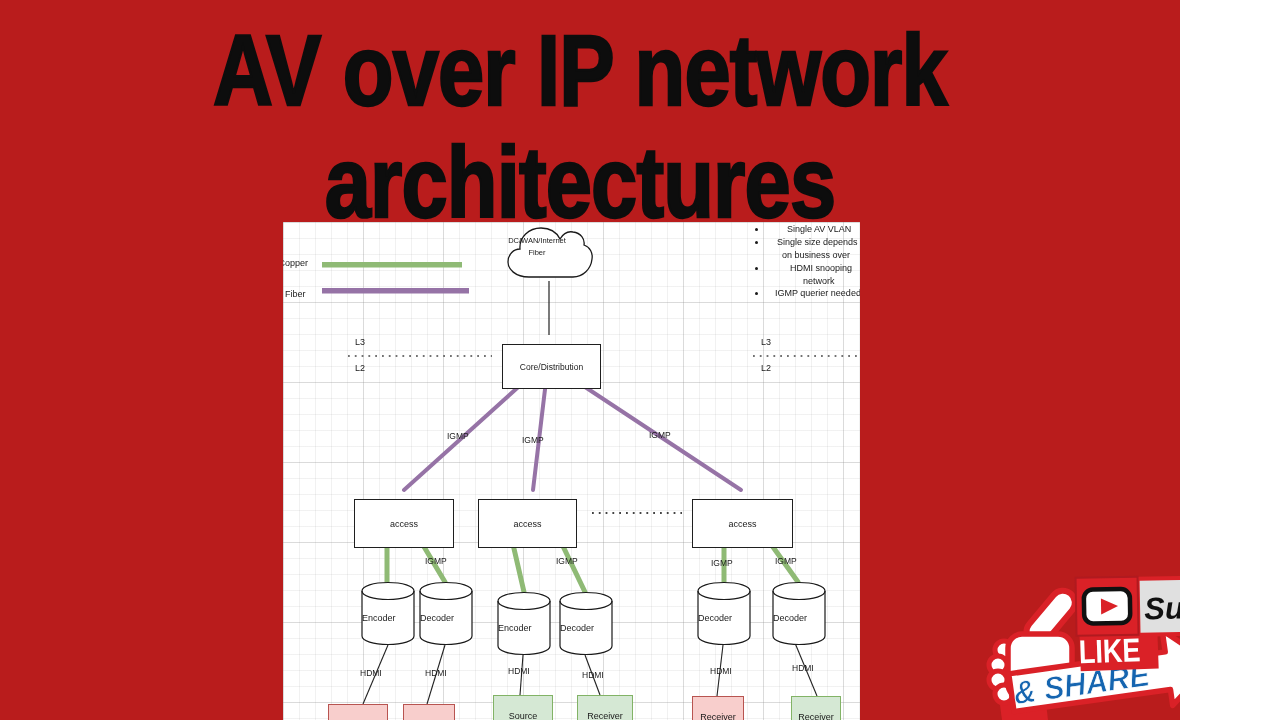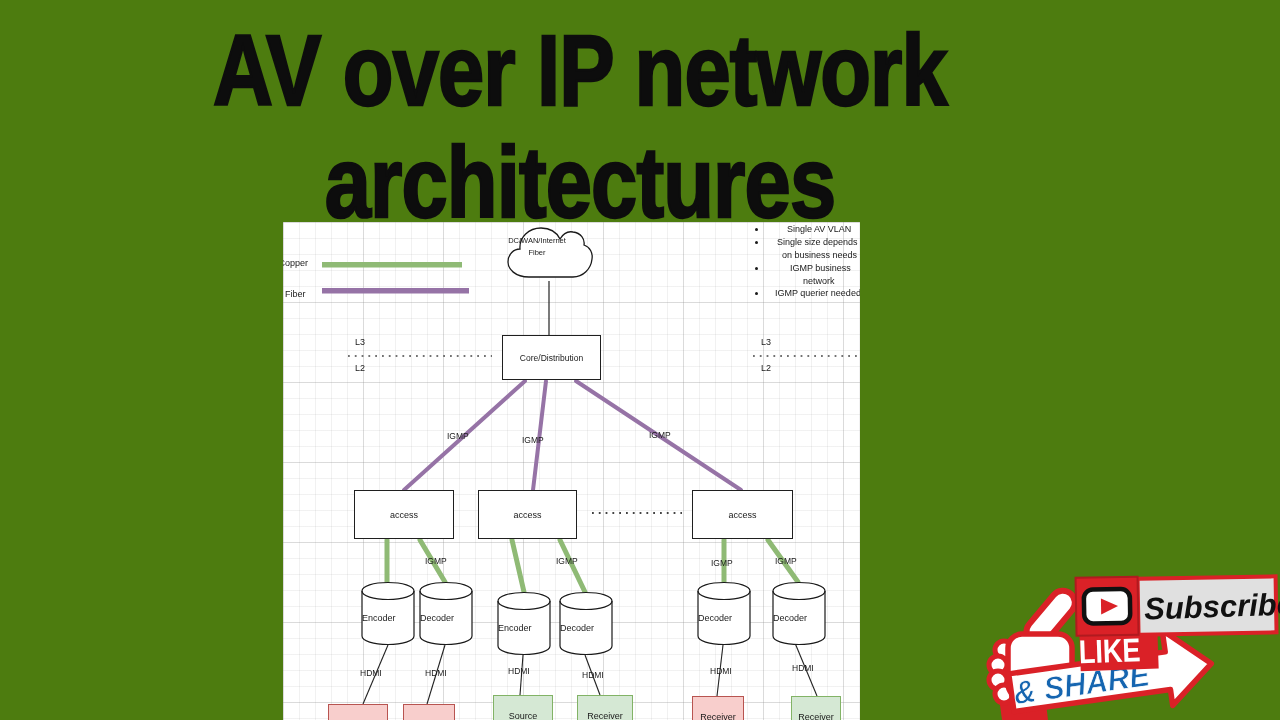--- a/index.html
+++ b/index.html
@@ -1,35 +1,35 @@
 <!DOCTYPE html>
 <html><head>
 <meta charset="utf-8">
 <style>
   html,body{margin:0;padding:0;background:#fff;}
-  #page{position:relative;width:1280px;height:720px;background:#4d7c0f;overflow:hidden;
+  #page{position:relative;width:1180px;height:720px;background:#b91c1c;overflow:hidden;
         font-family:"Liberation Sans","DejaVu Sans",sans-serif;}
   
   #title{position:absolute;left:0;top:14px;width:1160px;text-align:center;color:#0d0d0d;}
   .title-line{font-size:100px;font-weight:800;line-height:112px;letter-spacing:-1px;
               transform:scaleX(0.83);transform-origin:50% 50%;
               -webkit-text-stroke:2.5px #0d0d0d;white-space:nowrap;}
   
   #diagram{position:absolute;left:283px;top:222px;width:577px;height:498px;overflow:hidden;
     background-color:#fff;
     background-image:
       linear-gradient(to right, rgba(150,150,150,.25) 1px, transparent 1px),
       linear-gradient(to bottom, rgba(150,150,150,.25) 1px, transparent 1px),
       linear-gradient(to right, rgba(170,170,170,.16) 1px, transparent 1px),
       linear-gradient(to bottom, rgba(170,170,170,.16) 1px, transparent 1px);
     background-size:80px 80px,80px 80px,16px 16px,16px 16px;}
   #diagram svg{position:absolute;left:0;top:0;}
   .dlabel{position:absolute;font-size:9px;color:#1a1a1a;white-space:nowrap;line-height:11px;}
   .node{position:absolute;background:#fff;border:1px solid #1f1f1f;display:flex;
-        align-items:center;justify-content:center;font-size:9px;color:#1a1a1a;box-sizing:border-box;}
+        align-items:center;justify-content:center;font-size:9px;color:#1a1a1a;box-sizing:border-box;margin-top:9px;}
   .endpoint{position:absolute;border:1px solid;box-sizing:border-box;font-size:9px;
             text-align:center;padding-top:15px;color:#1a1a1a;}
   .ep-pink{background:#f8cecc;border-color:#b85450;}
   .ep-green{background:#d5e8d4;border-color:#82b366;}
   .cyl-label{position:absolute;width:52px;font-size:9px;color:#1a1a1a;}
   .bullet-dot{position:absolute;width:3px;height:3px;border-radius:50%;background:#1a1a1a;}
   .bullet-line{position:absolute;font-size:9px;color:#1a1a1a;white-space:nowrap;}
   
   #promo{position:absolute;left:980px;top:568px;width:300px;height:152px;}
 </style>
@@ -122,22 +122,22 @@
       <div>DC/WAN/Internet</div>
       <div>Fiber</div>
     </div>
 
     <div class="bullet-dot" style="left:472px;top:6px;"></div>
     <div class="bullet-dot" style="left:472px;top:19px;"></div>
     <div class="bullet-dot" style="left:472px;top:45px;"></div>
     <div class="bullet-dot" style="left:472px;top:70px;"></div>
     <div class="bullet-line" style="left:504px;top:2px;">Single AV VLAN</div>
     <div class="bullet-line" style="left:494px;top:15px;">Single size depends</div>
-    <div class="bullet-line" style="left:499px;top:28px;">on business needs</div>
-    <div class="bullet-line" style="left:507px;top:41px;">IGMP business</div>
+    <div class="bullet-line" style="left:499px;top:28px;">on business over</div>
+    <div class="bullet-line" style="left:507px;top:41px;">HDMI snooping</div>
     <div class="bullet-line" style="left:520px;top:54px;">network</div>
     <div class="bullet-line" style="left:492px;top:66px;">IGMP querier needed</div>
 
     <div class="dlabel" style="left:72px;top:115px;">L3</div>
     <div class="dlabel" style="left:72px;top:141px;">L2</div>
     <div class="dlabel" style="left:478px;top:115px;">L3</div>
     <div class="dlabel" style="left:478px;top:141px;">L2</div>
 
     <div class="node" style="left:219px;top:113px;width:99px;height:45px;font-size:8.5px;">Core/Distribution</div>
 

